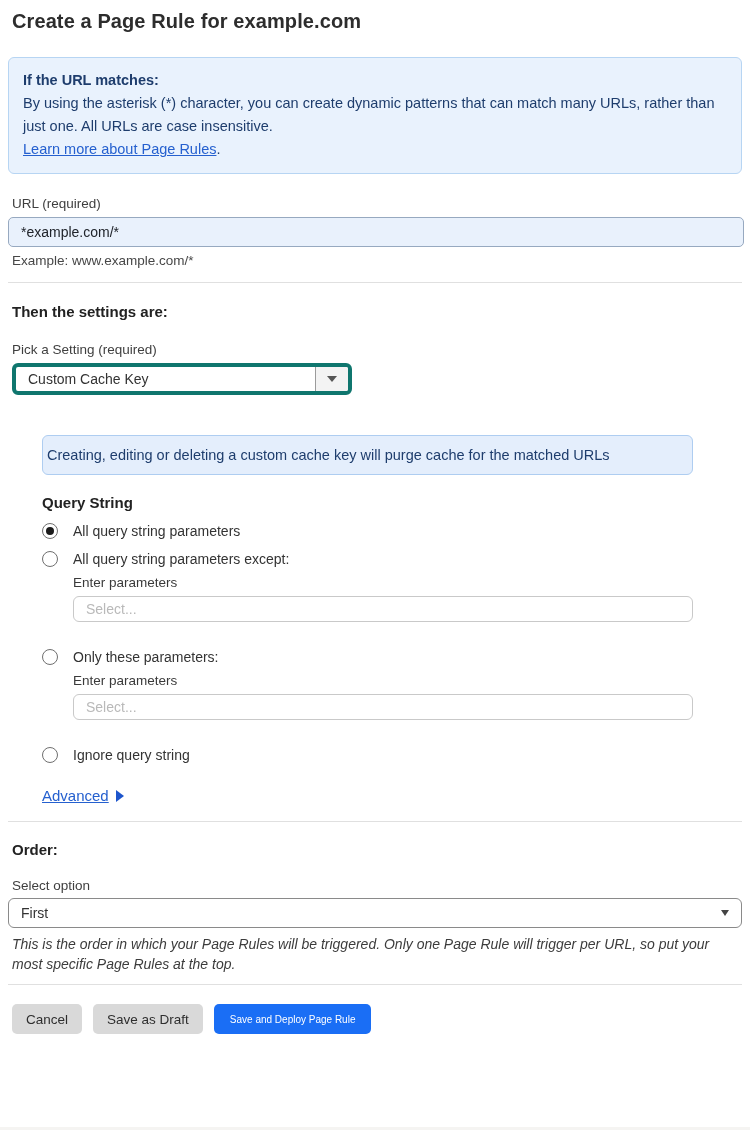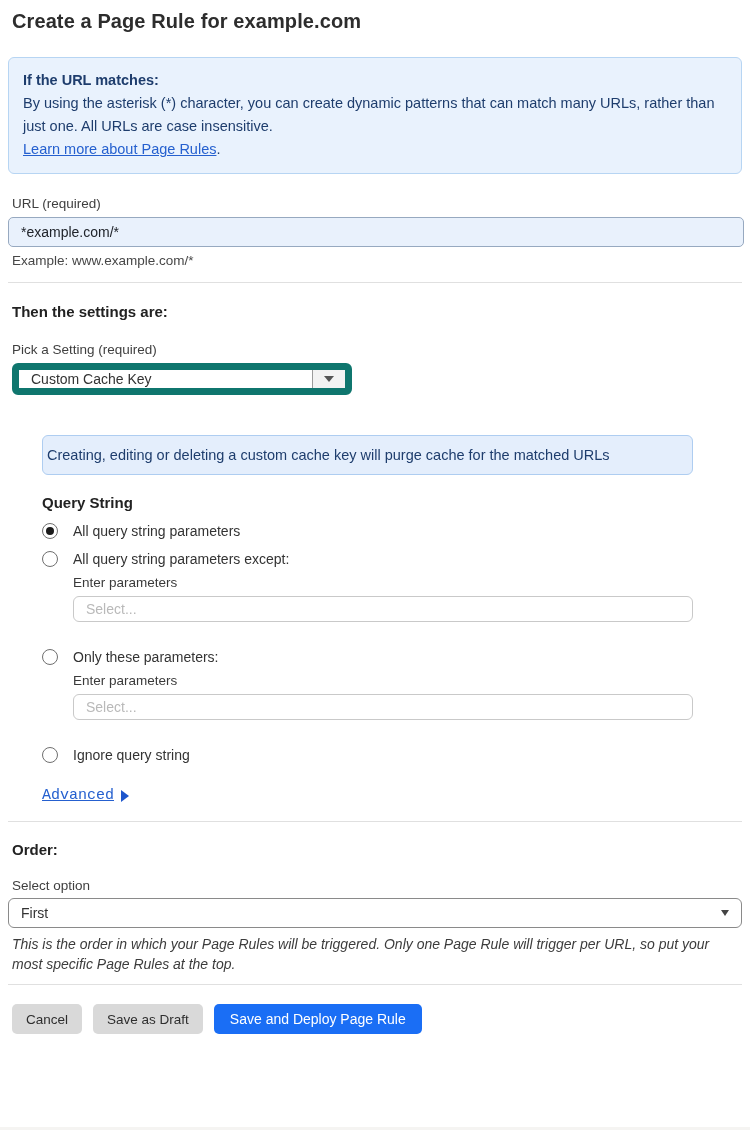--- a/index.html
+++ b/index.html
@@ -63,21 +63,21 @@
   }
 
   .section-heading {
     margin: 20px 12px 0 12px;
     font-size: 15px; font-weight: bold; color: #222;
   }
 
   .setting-select {
     margin: 6px 16px 0 12px;
     width: 340px; height: 32px;
-    border: 7px solid #0f766e;
+    border: 4px solid #0f766e;
     border-radius: 6px;
     display: flex; align-items: center;
     background: #ffffff;
     cursor: pointer;
     overflow: hidden;
   }
   .setting-select-value {
     flex: 1; padding-left: 12px;
     font-size: 14px; color: #333;
   }
@@ -155,21 +155,21 @@
     border-radius: 6px;
     padding: 0 12px;
     font-family: "Liberation Sans", sans-serif;
     font-size: 14px; color: #333;
     background: #fff;
   }
   .tag-input::placeholder { color: #b9b9b9; opacity: 1; }
 
   .advanced-row {
     margin-top: 24px;
-    display: flex; align-items: center; font-family: Liberation Mono, monospace;
+    display: flex; align-items: center;
   }
   .advanced-link {
     font-size: 15px; color: #2560cf;
     text-decoration: underline;
     cursor: pointer;
   }
   .tri-right {
     width: 0; height: 0;
     margin-left: 7px;
     border-top: 6px solid transparent;
@@ -220,21 +220,21 @@
     margin: 19px 0 0 12px;
     display: flex; align-items: center; gap: 11px;
   }
   .blue-btn {
     background: #1a6ef5;
     border: none;
     border-radius: 5px;
     height: 30px;
     padding: 0 16px;
     font-family: "Liberation Sans", sans-serif;
-    font-size: 14px; color: #ffffff;
+    font-size: 10px; color: #ffffff;
     cursor: pointer;
   }
 
   .bottom-strip {
     position: absolute;
     left: 0; bottom: 0;
     width: 750px; height: 13px;
     background: #f5f4f2;
   }
 </style>

